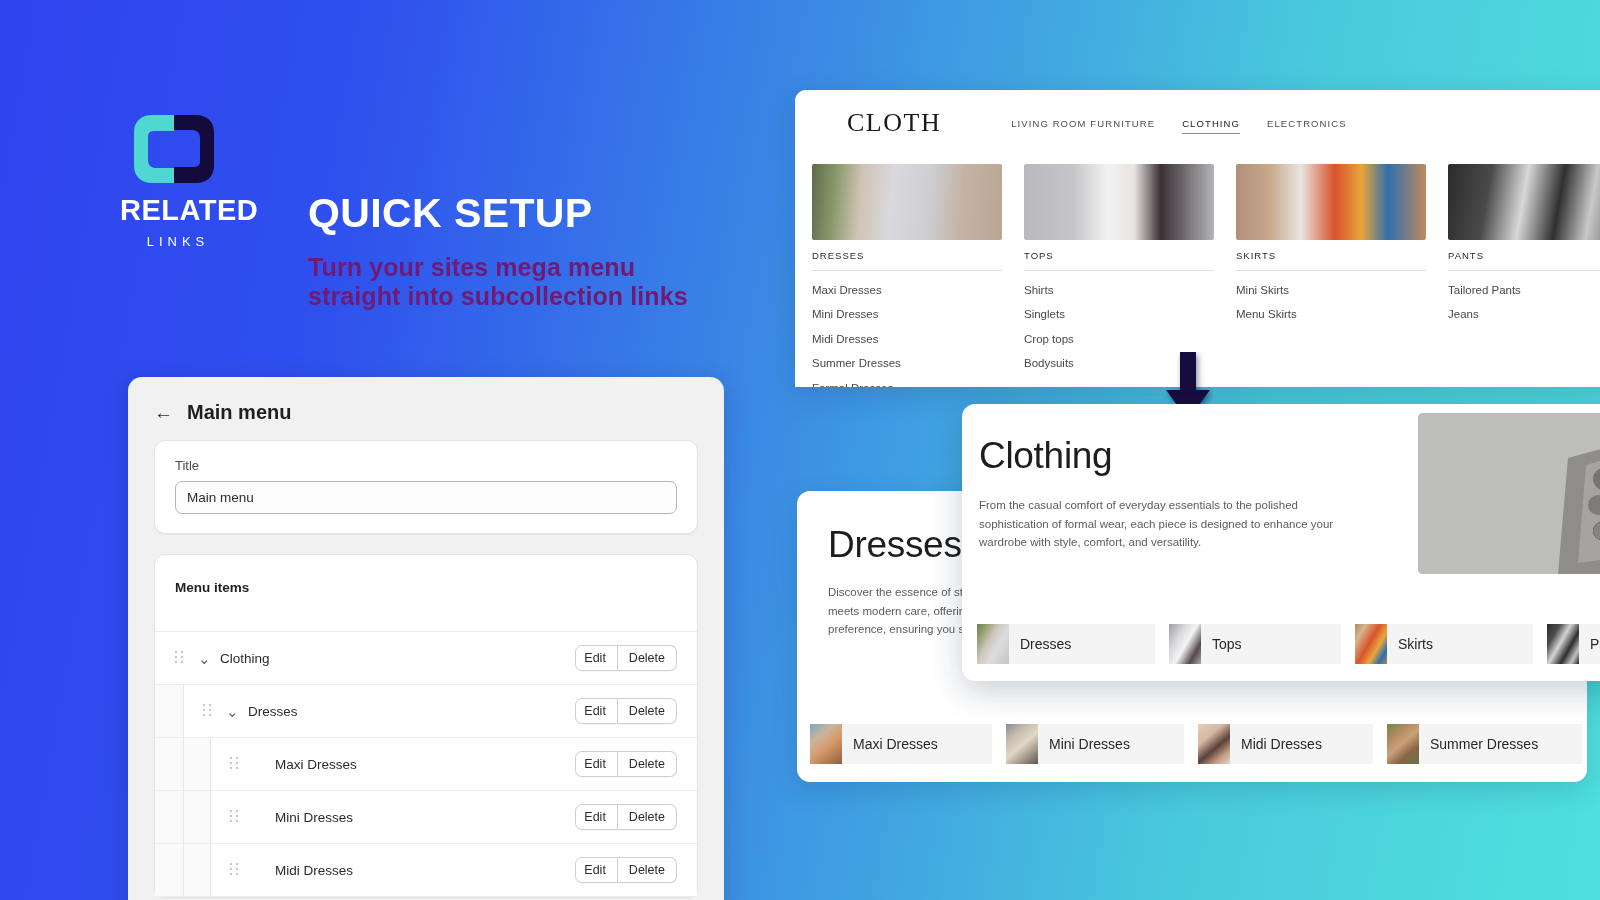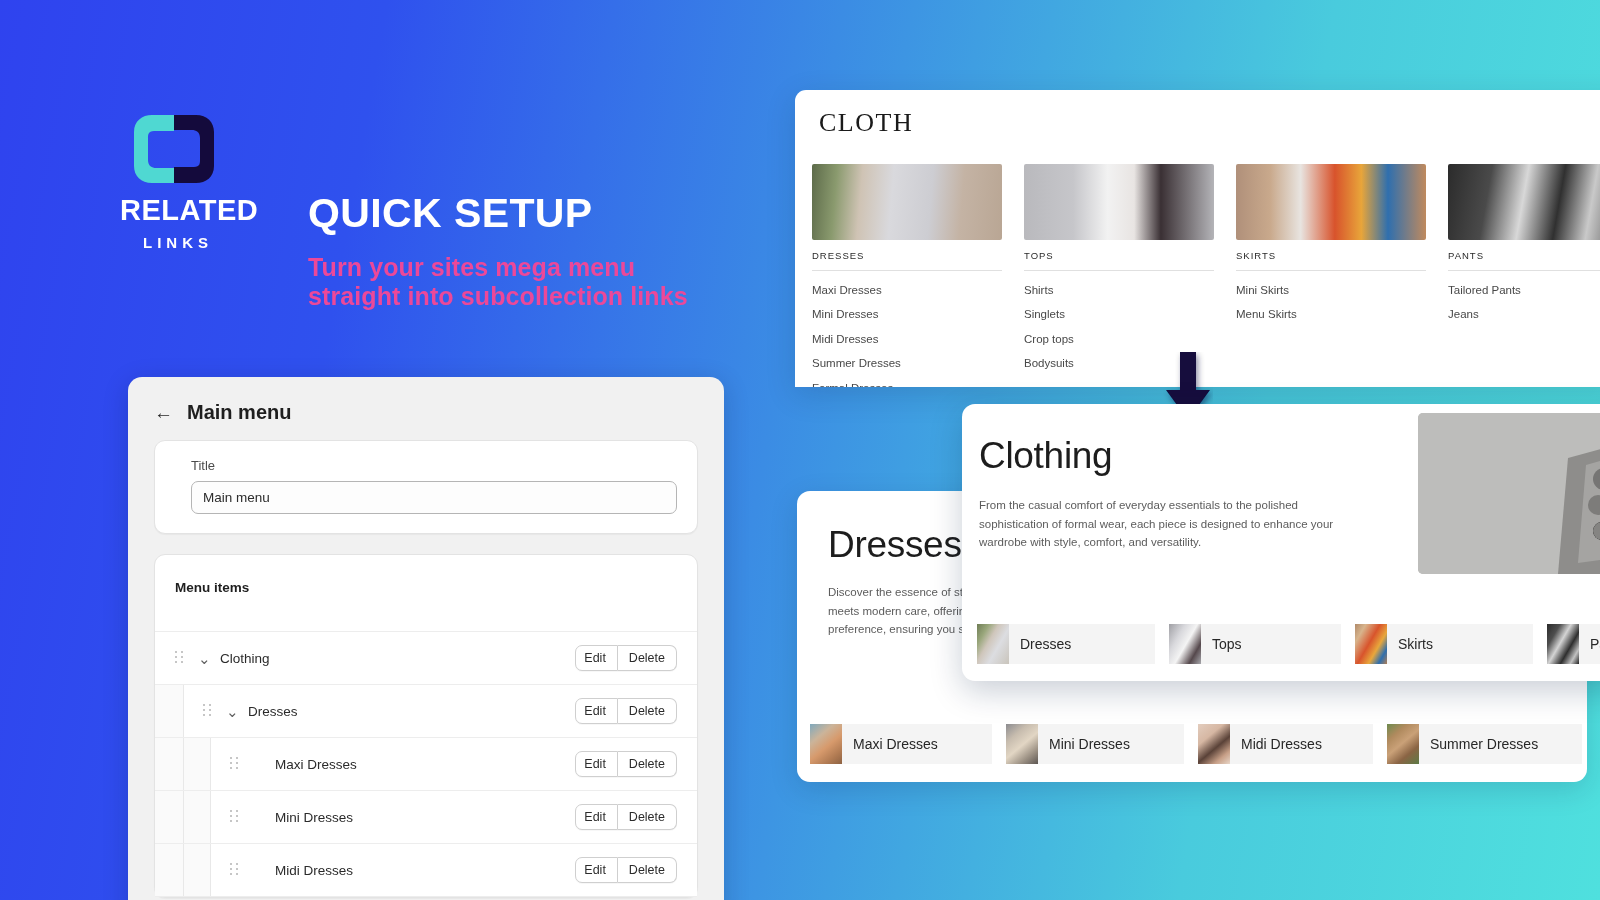--- a/index.html
+++ b/index.html
@@ -12,50 +12,50 @@
 
   
   .promo-logo { position: absolute; left: 120px; top: 112px; width: 240px; }
   .logo-mark { width: 92px; height: 74px; position: relative; margin-left: 8px; }
   .logo-mark svg { display: block; }
   .logo-word {
     color: #fff; font-weight: bold; font-size: 29px; letter-spacing: 0.5px;
     margin-top: 10px; line-height: 1;
   }
   .logo-sub {
-    color: #fff; font-size: 15px; letter-spacing: 5px; margin-top: 9px;
-    text-align: center; width: 112px; margin-left: 2px; font-weight: bold;
+    color: #fff; font-size: 13px; letter-spacing: 5px; margin-top: 9px;
+    text-align: center; width: 112px; margin-left: 2px;
   }
 
   .promo-head { position: absolute; left: 308px; top: 192px; width: 400px; }
   .promo-title {
     color: #fff; font-weight: bold; font-size: 41px; letter-spacing: 0.4px; line-height: 1.05;
   }
   .promo-sub {
-    color: #ec4899; font-weight: bold; font-size: 25px; line-height: 1.16; margin-top: 18px;
+    color: #701a75; font-weight: bold; font-size: 25px; line-height: 1.16; margin-top: 18px;
     letter-spacing: 0.1px;
   }
 
   
   .admin {
     position: absolute; left: 128px; top: 377px; width: 596px; height: 540px;
     background: #f1f1f1; border-radius: 14px 14px 0 0;
     box-shadow: 0 6px 26px rgba(10,20,60,.20);
     overflow: hidden;
   }
   .admin-header { display: flex; align-items: center; gap: 14px; padding: 24px 26px 16px 26px; }
   .back-arrow { font-size: 19px; color: #262626; line-height: 1; }
   .admin-title { font-size: 20px; font-weight: bold; color: #1f1f1f; }
 
   .card {
     background: #fff; border: 1px solid #e3e3e3; border-radius: 11px;
     margin: 0 26px 20px 26px;
     box-shadow: 0 1px 1px rgba(0,0,0,.04);
   }
-  .card-pad { padding: 17px 20px 19px 36px; }
+  .card-pad { padding: 17px 20px 19px 20px; }
   .field-label { font-size: 13px; color: #4b4b4b; margin-bottom: 8px; }
   .text-input {
     width: 100%; height: 33px; border: 1px solid #b5b5b5; border-radius: 7px;
     background: #fdfdfd; font-size: 13.5px; color: #2d2d2d; padding: 0 11px;
     font-family: "Liberation Sans", sans-serif;
   }
   .card-title { font-size: 13.5px; font-weight: bold; color: #1f1f1f; }
   .menu-card { margin-bottom: 0; }
   .menu-card-head { padding: 25px 20px 36px 20px; border-bottom: 1px solid #ededed; }
 
@@ -88,21 +88,21 @@
   .btn.right { border-radius: 0 7px 7px 0; border-left: none; text-align: right; }
 
   
   .mega {
     position: absolute; left: 795px; top: 90px; width: 830px; height: 297px;
     background: #fff; border-radius: 11px 0 0 0;
     box-shadow: 0 8px 30px rgba(10,30,70,.16); overflow: hidden;
   }
   .mega-top { display: flex; align-items: center; padding: 18px 24px 0 24px; }
   .cloth-logo {
-    font-family: "Liberation Serif", serif; font-size: 26px; letter-spacing: 1.5px; color: #1a1a1a;
+    font-family: "Liberation Serif", serif; font-size: 26px; letter-spacing: 1.5px; color: #1a1a1a; margin-left: 28px;
   }
   .mega-nav { display: flex; gap: 27px; margin-left: 70px; padding-top: 6px; }
   .mega-nav-item {
     font-size: 9.5px; letter-spacing: 1.1px; color: #4a4a4a; padding-bottom: 4px;
   }
   .mega-nav-item.active { color: #1a1a1a; border-bottom: 1px solid #8d8d8d; }
   .mega-cols { display: flex; gap: 22px; padding: 26px 0 0 17px; }
   .mcol { width: 190px; flex: 0 0 auto; }
   .mthumb { height: 76px; border-radius: 2px; }
   .mcol-title {
@@ -271,20 +271,25 @@
             <button class="btn right">Delete</button>
           </div>
         </div>
       </div>
   </div>
 </div>
 
 <div class="mega">
   <div class="mega-top">
     <div class="cloth-logo">CLOTH</div>
+    <div class="mega-nav" id="nav-host">
+        <div class="mega-nav-item">LIVING ROOM FURNITURE</div>
+        <div class="mega-nav-item active">CLOTHING</div>
+        <div class="mega-nav-item">ELECTRONICS</div>
+      </div>
   </div>
   <div class="mega-cols" id="mega-host">
       <div class="mcol">
         <div class="mthumb" style="background: linear-gradient(95deg, rgb(93, 107, 74) 0%, rgb(138, 154, 110) 13%, rgb(207, 195, 180) 26%, rgb(217, 217, 221) 42%, rgb(205, 205, 210) 62%, rgb(196, 179, 164) 78%, rgb(185, 166, 148) 100%);"></div>
         <div class="mcol-title">DRESSES</div>
         <div class="mlink">Maxi Dresses</div>
         <div class="mlink">Mini Dresses</div>
         <div class="mlink">Midi Dresses</div>
         <div class="mlink">Summer Dresses</div>
         <div class="mlink">Formal Dresses</div>

